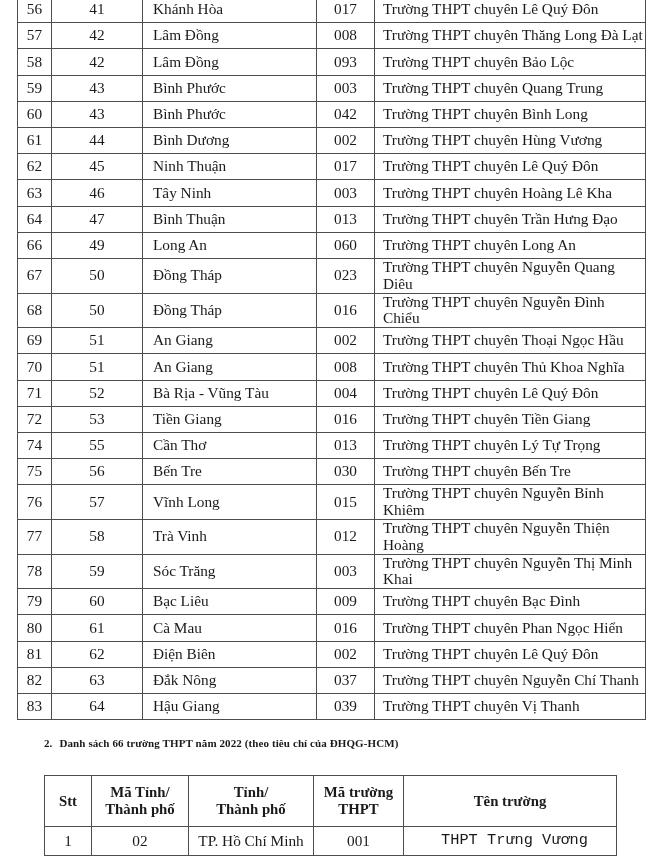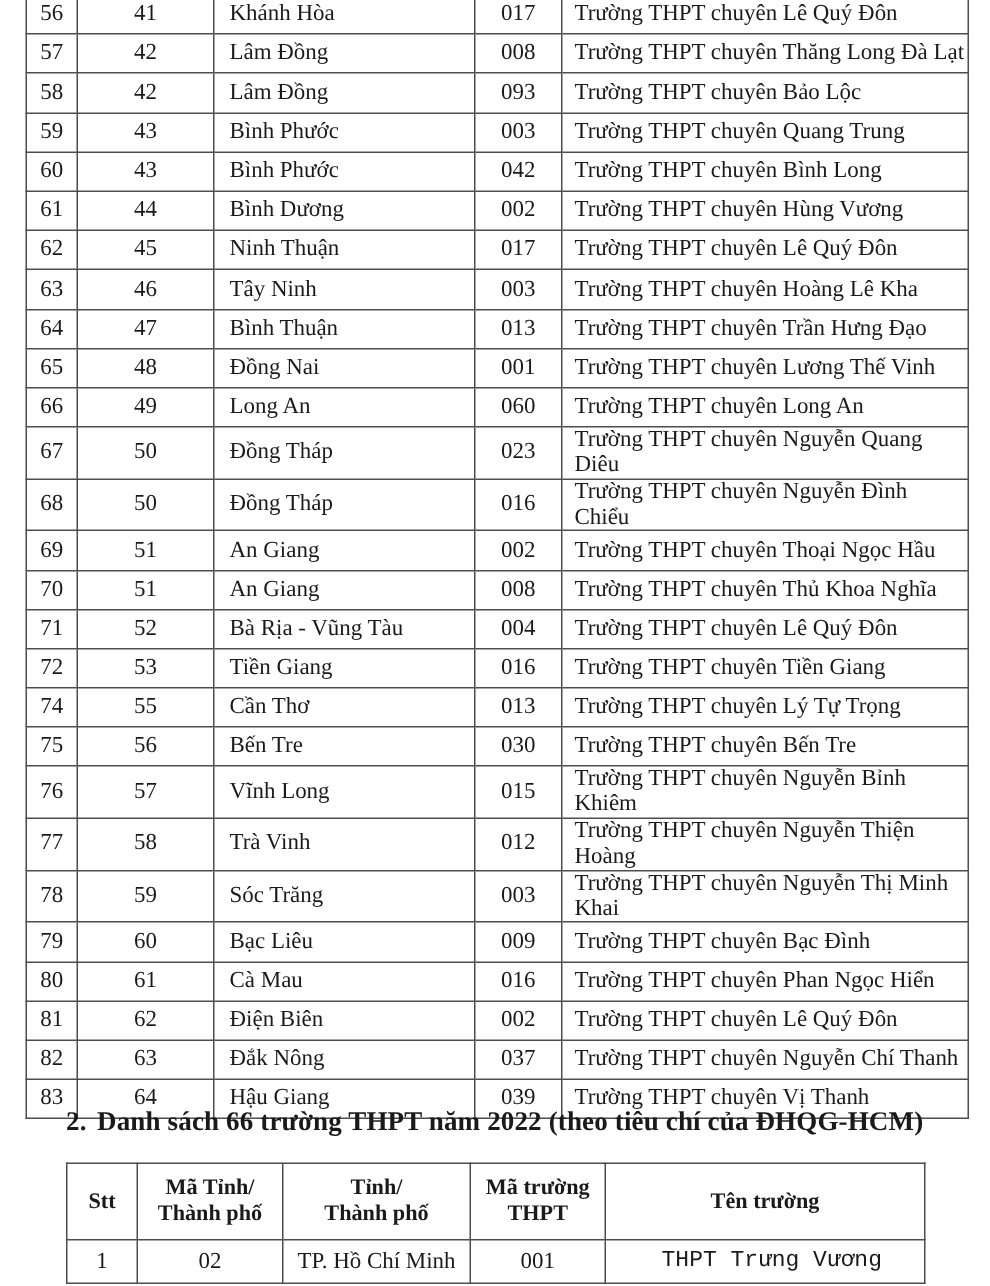--- a/index.html
+++ b/index.html
@@ -52,21 +52,21 @@
   .c-ma    { width: 90px;  text-align: center; }
   .c-tinh  { width: 163px; text-align: left; padding-left: 10px !important; }
   .c-mat   { width: 57px;  text-align: center; }
   .c-ten   { text-align: left; padding-left: 8px !important; }
 
   
   .section-heading {
     position: absolute;
     left: 44px;
     top: 737px;
-    font-size: 18px;
+    font-size: 11px;
     font-weight: bold;
     letter-spacing: 0.1px;
     white-space: nowrap;
   }
   .section-heading .num {
     display: inline-block;
     margin-right: 7px;
   }
 
   
@@ -178,27 +178,20 @@
             <td class="c-ten">Trường THPT chuyên Hoàng Lê Kha</td>
           </tr>
           <tr>
             <td class="c-stt">64</td>
             <td class="c-ma">47</td>
             <td class="c-tinh">Bình Thuận</td>
             <td class="c-mat">013</td>
             <td class="c-ten">Trường THPT chuyên Trần Hưng Đạo</td>
           </tr>
           <tr>
-            <td class="c-stt">65</td>
-            <td class="c-ma">48</td>
-            <td class="c-tinh">Đồng Nai</td>
-            <td class="c-mat">001</td>
-            <td class="c-ten">Trường THPT chuyên Lương Thế Vinh</td>
-          </tr>
-          <tr>
             <td class="c-stt">66</td>
             <td class="c-ma">49</td>
             <td class="c-tinh">Long An</td>
             <td class="c-mat">060</td>
             <td class="c-ten">Trường THPT chuyên Long An</td>
           </tr>
           <tr>
             <td class="c-stt">67</td>
             <td class="c-ma">50</td>
             <td class="c-tinh">Đồng Tháp</td>

